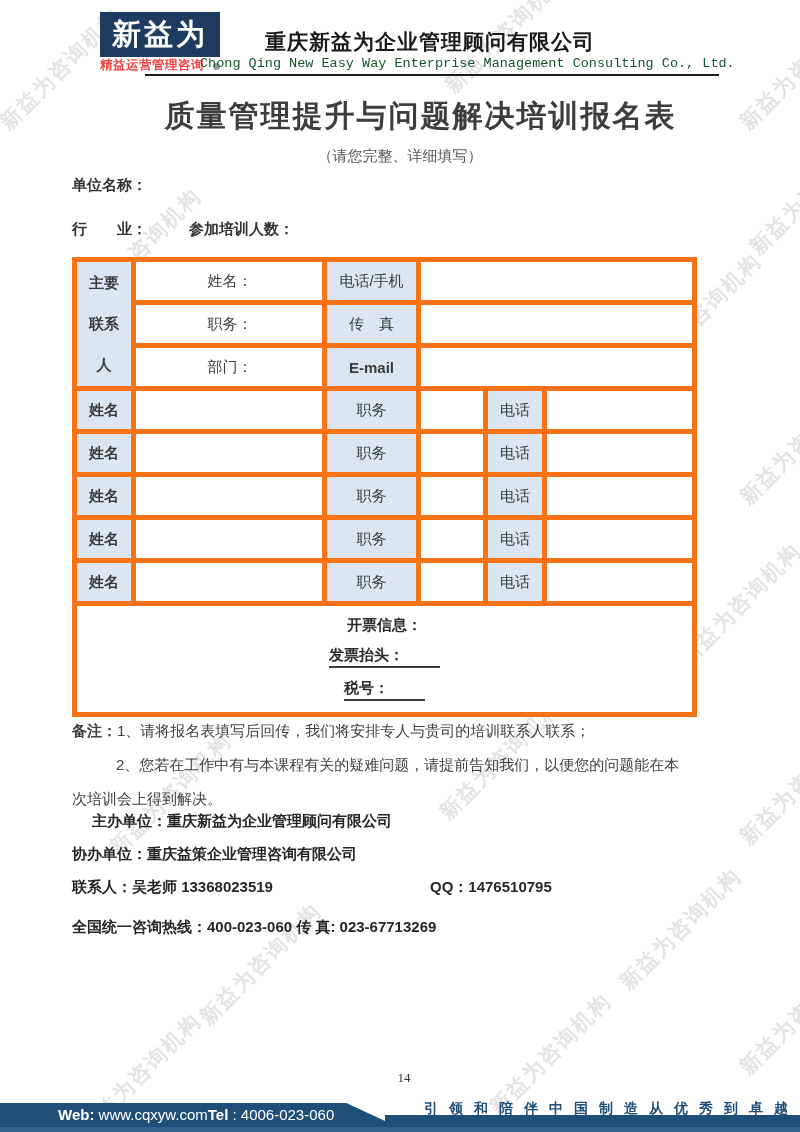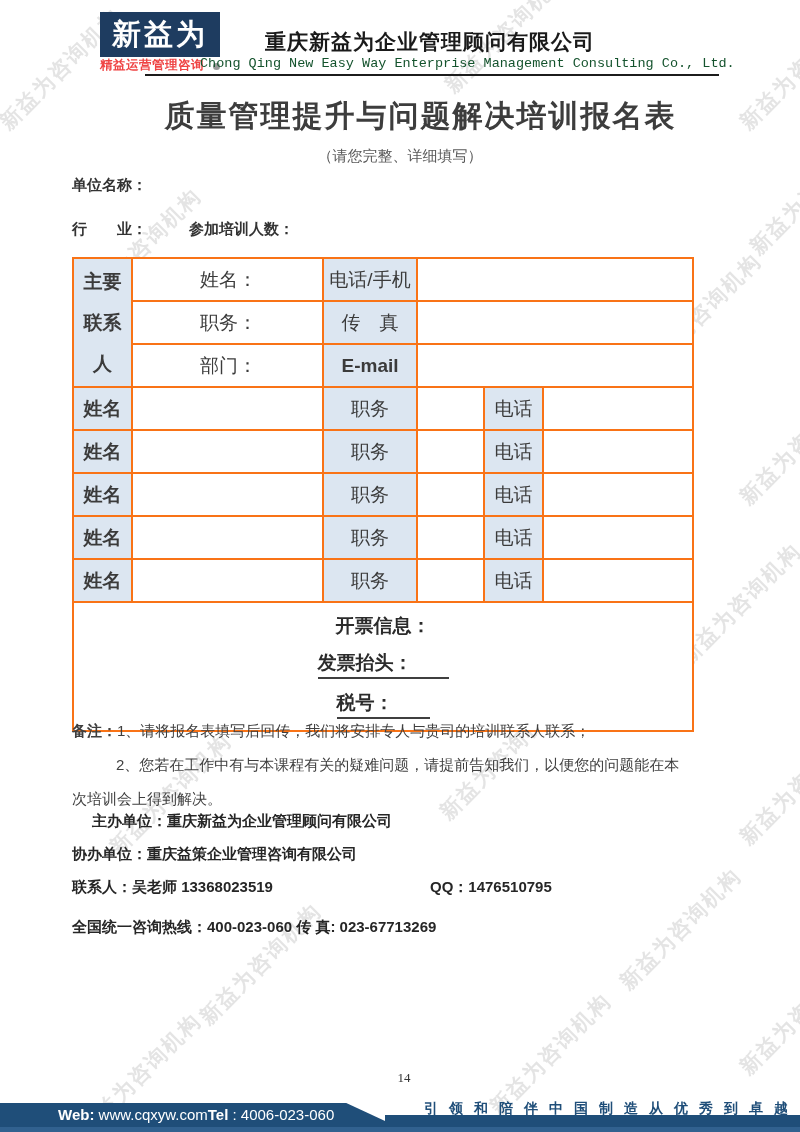--- a/index.html
+++ b/index.html
@@ -45,21 +45,21 @@
     font-size:15px; color:#595959;
   }
   
   .field-line { position:absolute; left:72px; font-size:15px; font-weight:bold; color:#333; }
   .fl-1 { top:176px; }
   .fl-2 { top:220px; }
   .fl-2 .second { margin-left:42px; }
   
   .form-table-wrap { position:absolute; left:72px; top:257px; }
   table.form { border-collapse:collapse; table-layout:fixed; width:620px; border:2px solid #000; background:#fff; }
-  table.form td { border:2px solid #f97316; font-size:19px; color:#3b3b3b; vertical-align:middle; overflow:hidden;text-align:center; }
+  table.form td { border:5px solid #f97316; font-size:15px; color:#3b3b3b; vertical-align:middle; overflow:hidden;text-align:center; }
   td.blue { background:#dce6f1; }
   td.center { text-align:center; }
   td.bold, .bold { font-weight:bold; }
   td.lbl { padding-left:2px; }
   .rowhead { display:flex; flex-direction:column; justify-content:space-around; height:123px; align-items:center; font-weight:bold; }
   tr.r { height:43px; }
   tr.r9 { height:101px; }
   .invoice-cell { padding:10px 8px 0 8px; vertical-align:top !important; }
   .invoice-cell div { margin-bottom:11px; font-weight:bold; color:#2b2b2b; }
   .uline { display:inline-block; border-bottom:2px solid #3f3f3f; padding-right:36px; padding-bottom:1px; }

